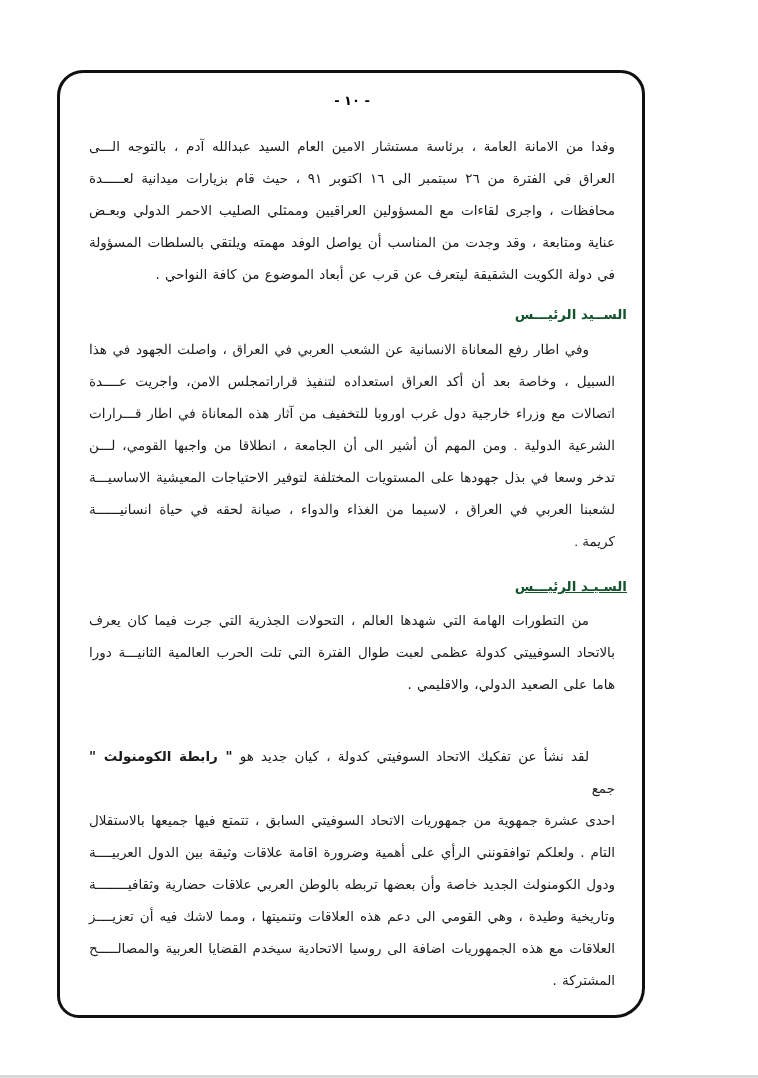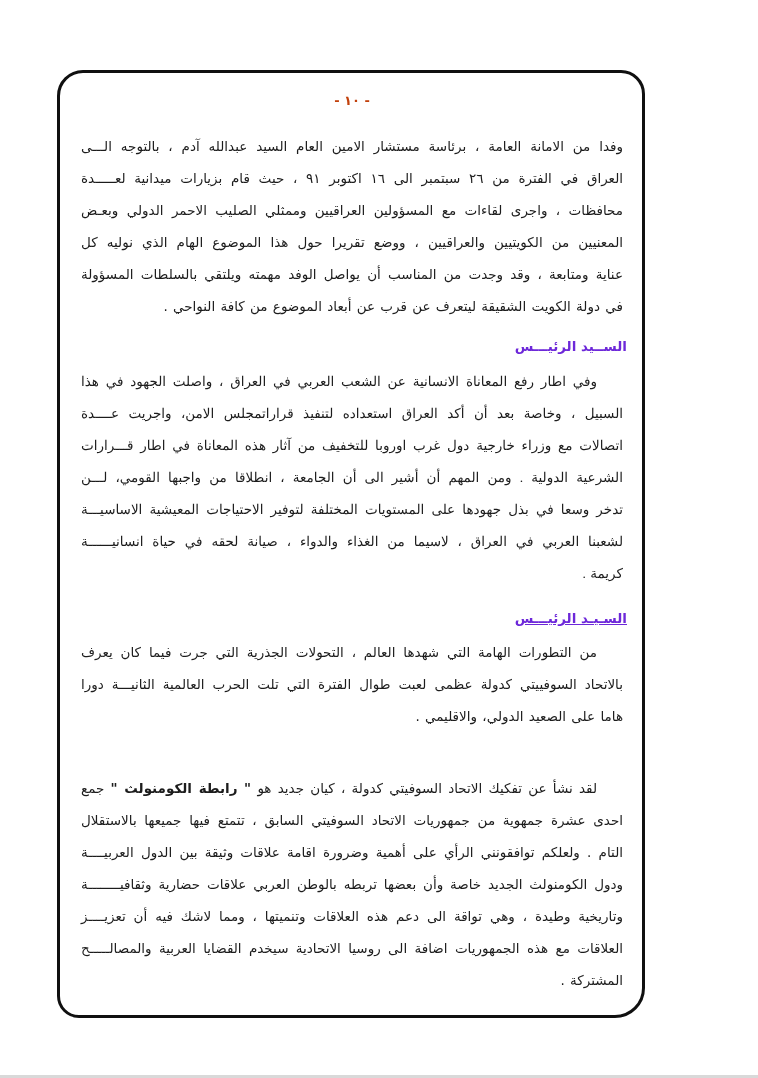--- a/index.html
+++ b/index.html
@@ -21,23 +21,23 @@
     padding:14px 15px 0 17px;
     direction:rtl;
   }
   .pagenum {
     direction:ltr;
     text-align:center;
     font-size:13px;
     font-weight:700;
     letter-spacing:2px;
     margin-top:6px;
-    color:#c2410c;
+    color:#000000;
   }
-  .para { margin:4px; }
+  .para { margin:12px; }
   .p1 { margin-top:22px; }
   .h1 { margin-top:14px; }
   .p2 { margin-top:10px;font-family:Liberation Serif, serif; }
   .h2 { margin-top:18px;text-decoration:underline; }
   .p3 { margin-top:8px; }
   .p4 { margin-top:40px; }
   .line {
     font-size:13.5px;
     line-height:32px;
     text-align:justify;
@@ -47,21 +47,21 @@
   .line.end {
     text-align:center;
     text-align-last:right;
   }
   .line.first { text-indent:26px; }
   .heading {
     font-size:13.5px;
     font-weight:700;
     line-height:20px;
     text-align:right;
-    color:#6d28d9;
+    color:#14532d;
   }
   .bold { font-weight:700; }
   .scan-edge {
     position:absolute;
     left:0; right:0; bottom:0;
     height:3px;
     background:#d9d9d9;
   }
 </style>
 </head>
@@ -69,21 +69,20 @@
 
 <div class="page">
   <div class="frame">
 
     <div class="pagenum">- ١٠ -</div>
 
     <div class="para p1">
       <div class="line">وفدا من الامانة العامة ، برئاسة مستشار الامين العام السيد عبدالله آدم ، بالتوجه الـــى</div>
       <div class="line">العراق في الفترة من ٢٦ سبتمبر الى ١٦ اكتوبر ٩١ ، حيث قام بزيارات ميدانية لعـــــدة</div>
       <div class="line">محافظات ، واجرى لقاءات مع المسؤولين العراقيين وممثلي الصليب الاحمر الدولي وبعـض</div>
-      <div class="line">المعنيين من الكويتيين والعراقيين ، ووضع تقريرا حول هذا الموضوع الهام الذي نوليه كل</div>
       <div class="line">عناية ومتابعة ، وقد وجدت من المناسب أن يواصل الوفد مهمته ويلتقي بالسلطات المسؤولة</div>
       <div class="line end">في دولة الكويت الشقيقة ليتعرف عن قرب عن أبعاد الموضوع من كافة النواحي .</div>
     </div>
 
     <div class="heading h1">الســيد الرئيـــس</div>
 
     <div class="para p2">
       <div class="line first">وفي اطار رفع المعاناة الانسانية عن الشعب العربي في العراق ، واصلت الجهود في هذا</div>
       <div class="line">السبيل ، وخاصة بعد أن أكد العراق استعداده لتنفيذ قراراتمجلس الامن، واجريت عــــدة</div>
       <div class="line">اتصالات مع وزراء خارجية دول غرب اوروبا للتخفيف من آثار هذه المعاناة في اطار قـــرارات</div>
@@ -99,20 +98,20 @@
       <div class="line first">من التطورات الهامة التي شهدها العالم ، التحولات الجذرية التي جرت فيما كان يعرف</div>
       <div class="line">بالاتحاد السوفييتي كدولة عظمى لعبت طوال الفترة التي تلت الحرب العالمية الثانيـــة دورا</div>
       <div class="line end">هاما على الصعيد الدولي، والاقليمي .</div>
     </div>
 
     <div class="para p4">
       <div class="line first"><span>لقد نشأ عن تفكيك الاتحاد السوفيتي كدولة ، كيان جديد هو </span><span class="bold">" رابطة الكومنولث "</span><span> جمع</span></div>
       <div class="line">احدى عشرة جمهوية من جمهوريات الاتحاد السوفيتي السابق ، تتمتع فيها جميعها بالاستقلال</div>
       <div class="line">التام . ولعلكم توافقونني الرأي على أهمية وضرورة اقامة علاقات وثيقة بين الدول العربيــــة</div>
       <div class="line">ودول الكومنولث الجديد خاصة وأن بعضها تربطه بالوطن العربي علاقات حضارية وثقافيــــــــة</div>
-      <div class="line">وتاريخية وطيدة ، وهي تواقة الى دعم هذه العلاقات وتنميتها ، ومما لاشك فيه أن تعزيــــز</div>
+      <div class="line">وتاريخية وطيدة ، وهي القومي الى دعم هذه العلاقات وتنميتها ، ومما لاشك فيه أن تعزيــــز</div>
       <div class="line">العلاقات مع هذه الجمهوريات اضافة الى روسيا الاتحادية سيخدم القضايا العربية والمصالـــــح</div>
       <div class="line end">المشتركة .</div>
     </div>
 
   </div>
   <div class="scan-edge"></div>
 </div>
 
 </body></html>

